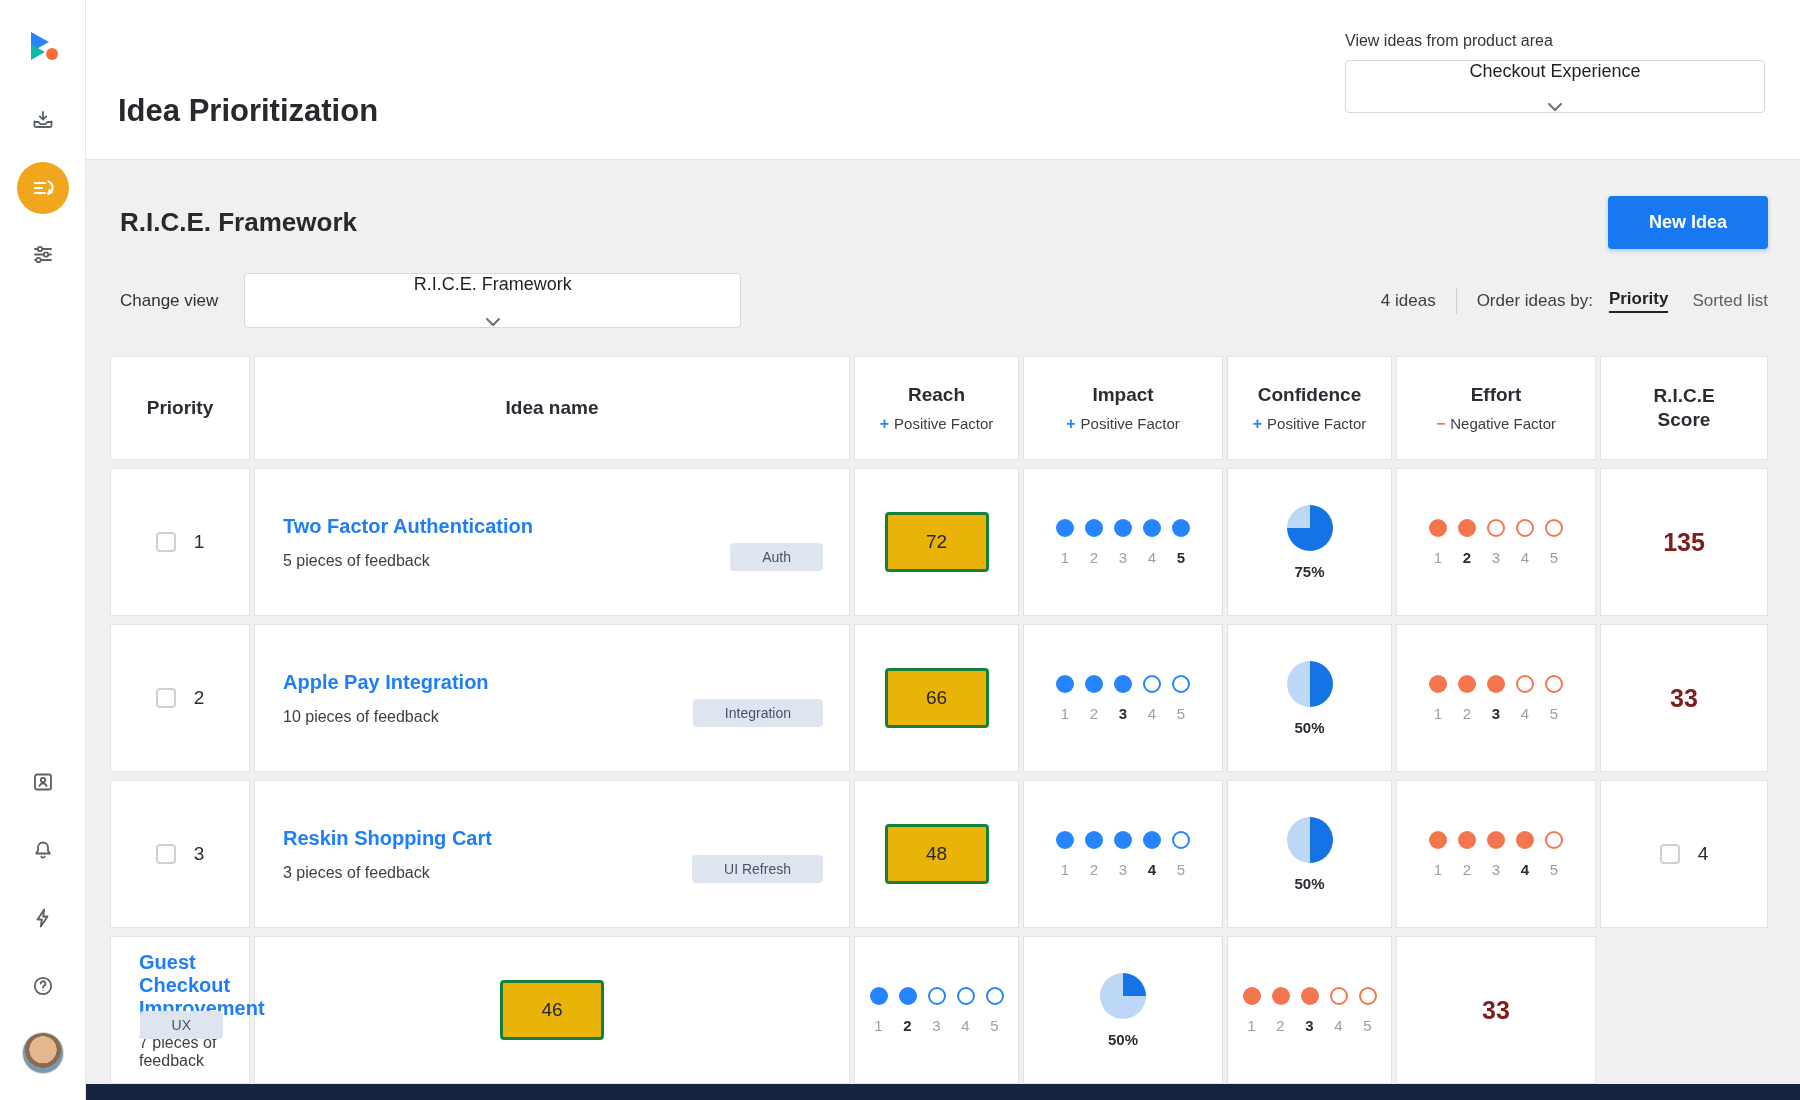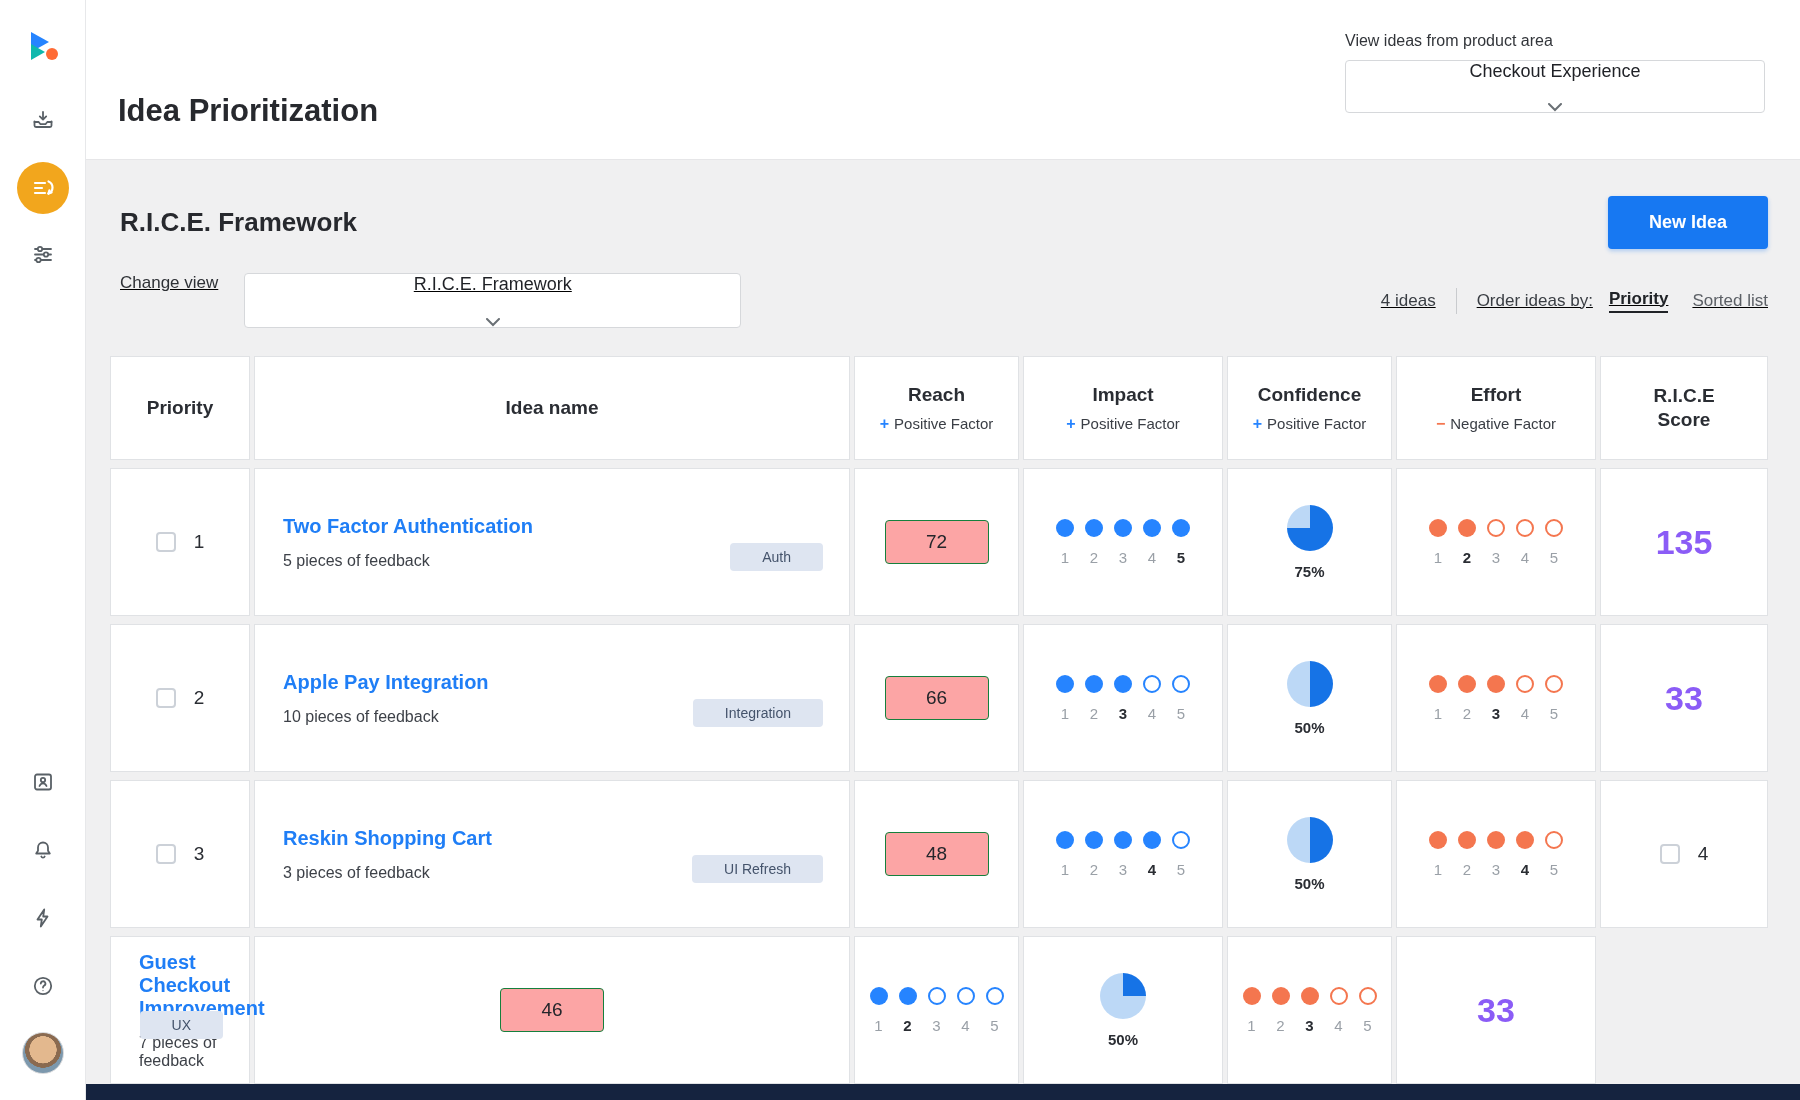--- a/index.html
+++ b/index.html
@@ -51,21 +51,21 @@
   .content { background: #f0f0f1; height: 940px; padding: 0 32px 0 24px; position: relative; }
 
   .section-head { display: flex; align-items: center; justify-content: space-between; padding-top: 36px; }
   .section-title { font-size: 26px; font-weight: bold; color: #27292e; margin-left: 10px; }
   .new-idea-btn {
     width: 160px; height: 53px; background: var(--button-blue); color: #fff;
     font-family: inherit; font-size: 18px; font-weight: bold; border: none; border-radius: 4px;
     cursor: pointer; box-shadow: 0 2px 4px rgba(23,120,242,.3);
   }
 
-  .view-row { display: flex; margin-top: 24px; height: 55px; text-decoration: underline; }
+  .view-row { display: flex; align-items: center; margin-top: 24px; height: 55px; }
   .change-view-label { font-size: 17px; color: #2e3136; margin-left: 10px; }
   .view-select { width: 497px; height: 55px; margin-left: 26px; margin-top: 0; }
   .view-meta { margin-left: auto; display: flex; align-items: center; font-size: 17px; }
   .ideas-count { color: #3a3e44; }
   .meta-divider { width: 1px; height: 26px; background: #c9cbce; margin: 0 20px; }
   .order-label { color: #3a3e44; }
   .order-priority { margin-left: 16px; color: #202327; font-weight: bold; border-bottom: 2px solid #202327; padding-bottom: 2px; cursor: pointer; }
   .order-sorted { margin-left: 24px; color: #5c6066; cursor: pointer; }
 
   
@@ -98,39 +98,39 @@
   .c-idea { flex-direction: column; align-items: flex-start; justify-content: center; position: relative; padding: 0 28px; gap: 14px; }
   .idea-link { font-size: 20px; color: var(--link-blue); text-decoration: none; cursor: pointer; font-weight: bold; }
   .feedback { font-size: 16px; color: #3d4148; }
   .chip {
     position: absolute; right: 26px; top: 74px;
     background: var(--chip-bg); color: var(--chip-text);
     font-size: 14px; padding: 6px 32px; border-radius: 4px; white-space: nowrap;
   }
 
   .reach-box {
-    width: 104px; height: 44px; border: 1px solid #15803d; border-radius: 4px;
+    width: 104px; height: 60px; border: 3px solid #15803d; border-radius: 4px;
     display: flex; align-items: center; justify-content: center;
-    font-size: 19px; color: #24262b; background: #fca5a5; cursor: text;
+    font-size: 19px; color: #24262b; background: #eab308; cursor: text;
   }
 
   .dots { display: flex; gap: 11px; cursor: pointer; }
   .dot { width: 18px; height: 18px; border-radius: 50%; cursor: pointer; }
   .dot.on.blue { background: var(--accent-blue); }
   .dot.off.blue { background: #fff; border: 2px solid var(--accent-blue); }
   .dot.on.orange { background: var(--salmon); }
   .dot.off.orange { background: #fff; border: 2px solid var(--salmon); }
   .nums { display: flex; gap: 11px; margin-top: 12px; }
   .nums span { width: 18px; text-align: center; font-size: 15px; color: #9aa0a7; }
   .nums span.sel { color: #2a2d33; font-weight: bold; }
 
   .pie { width: 46px; height: 46px; border-radius: 50%; cursor: pointer; }
   .pie-label { margin-top: 12px; font-size: 15px; font-weight: bold; color: #2a2d33; }
 
-  .score { font-size: 34px; font-weight: bold; color: #8b5cf6; }
+  .score { font-size: 25px; font-weight: bold; color: #7f1d1d; }
 
   .bottom-bar { position: absolute; left: 86px; right: 0; bottom: 0; height: 16px; background: var(--bottom-bar); }
 </style>
 </head>
 <body>
 
 <nav class="sidebar">
   <div class="logo">
     <svg width="36" height="36" viewBox="0 0 36 36">
       <polygon points="6,4 24,14 6,24" fill="#2684FF"></polygon>

